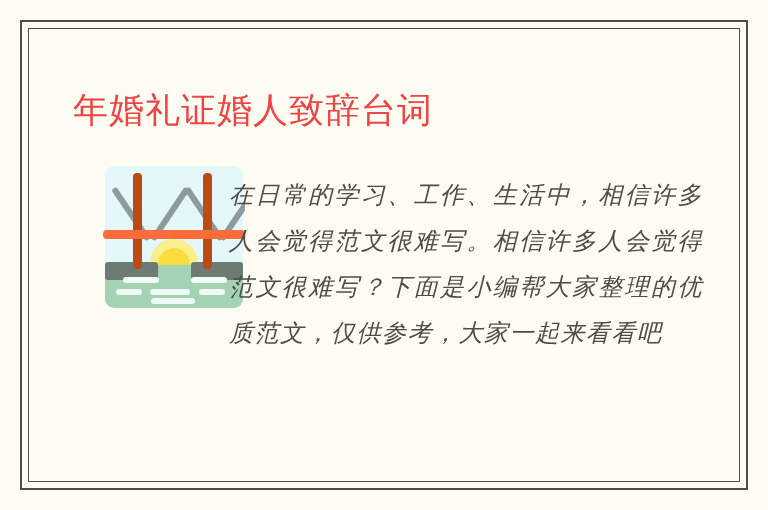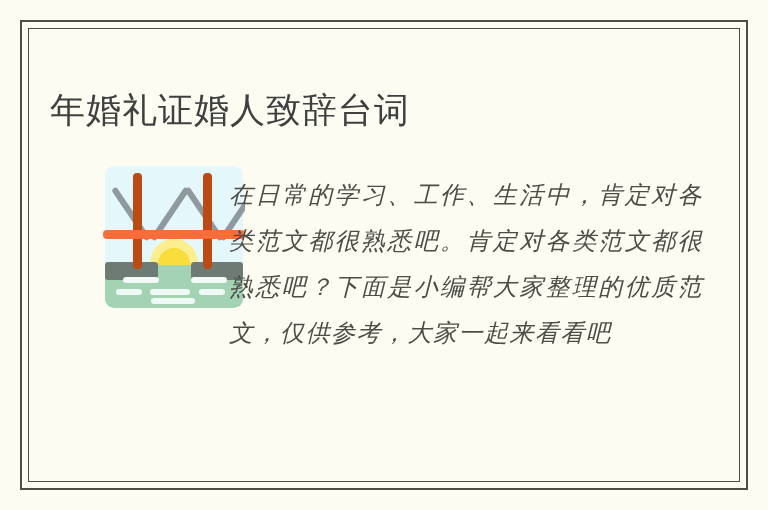--- a/index.html
+++ b/index.html
@@ -48,26 +48,26 @@
     position: absolute;
     left: 28px;
     top: 28px;
     width: 712px;
     height: 454px;
     box-sizing: border-box;
   }
 
   #article-title {
     position: absolute;
-    left: 22px;
+    left: 45px;
     top: 38px;
     font-size: 35px;
     line-height: 42px;
     letter-spacing: 1px;
-    color: #404040;
+    color: #ef4444;
     font-weight: 400;
     white-space: nowrap;
     font-family: "DejaVu Sans", "Liberation Sans", sans-serif;
   }
 
   #article-body {
     position: absolute;
     left: 35px;
     top: 120px;
     width: 640px;
@@ -254,17 +254,17 @@
           <div class="pier-hl pier-hl-left"></div>
           <div class="pier-hl pier-hl-right"></div>
 
           <div class="ripple ripple-1"></div>
           <div class="ripple ripple-2"></div>
           <div class="ripple ripple-3"></div>
           <div class="ripple ripple-4"></div>
         </div>
       </figure>
 
-      <p id="thumb-caption-text">在日常的学习、工作、生活中，肯定对各类范文都很熟悉吧。肯定对各类范文都很熟悉吧？下面是小编帮大家整理的优质范文，仅供参考，大家一起来看看吧</p>
+      <p id="thumb-caption-text">在日常的学习、工作、生活中，相信许多人会觉得范文很难写。相信许多人会觉得范文很难写？下面是小编帮大家整理的优质范文，仅供参考，大家一起来看看吧</p>
 
     </div>
   </div>
 </div>
 
 </body></html>

